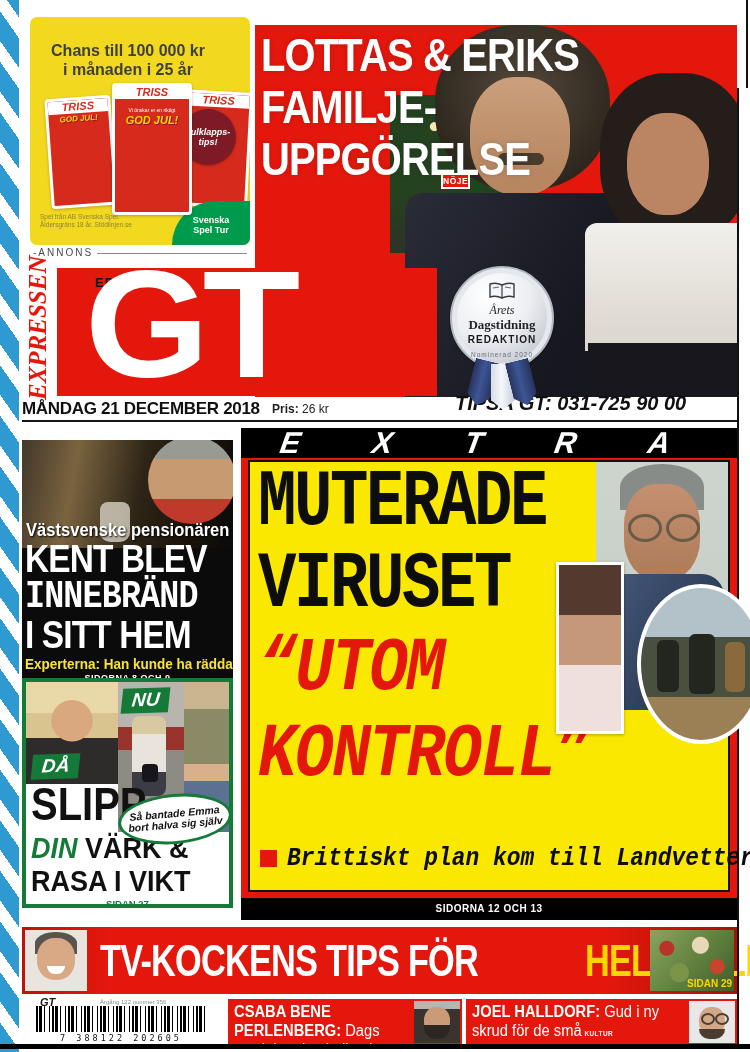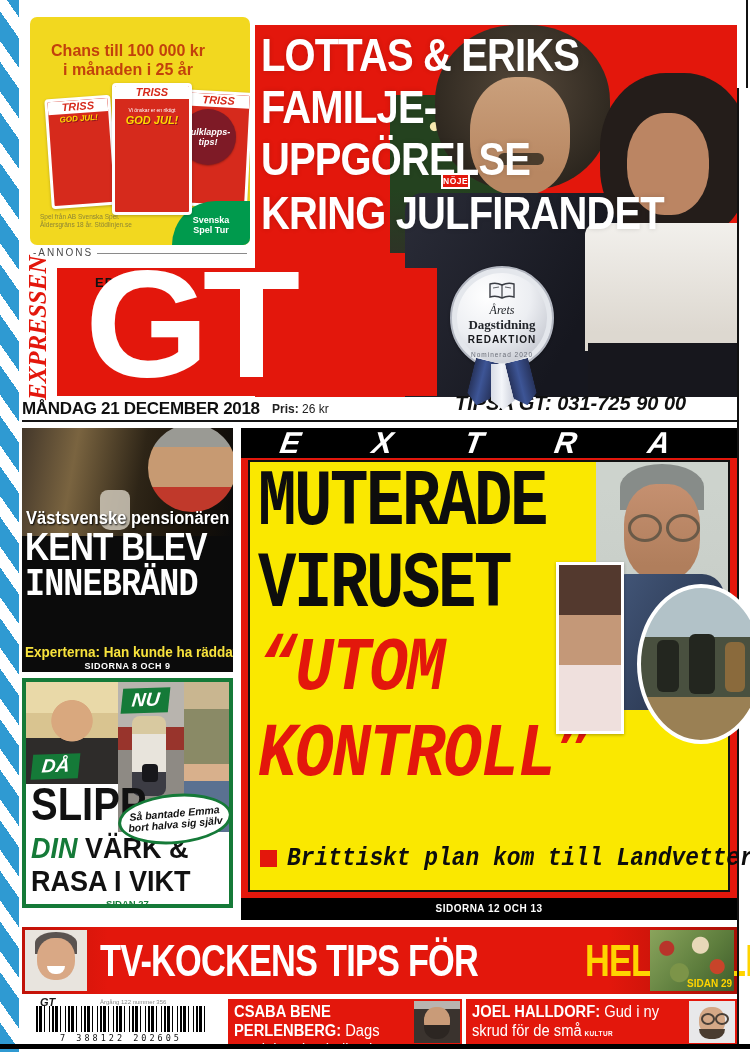--- a/index.html
+++ b/index.html
@@ -6,21 +6,21 @@
   .page{position:relative;width:750px;height:1052px;background:#fff;overflow:hidden;
         font-family:"Liberation Sans",sans-serif;}
   .abs{position:absolute;}
   .cond{display:inline-block;transform-origin:left top;white-space:nowrap;}
   
   .stripe{left:0;top:0;width:19px;height:1052px;
           background:repeating-linear-gradient(55deg,#2f9ad2 0 17px,#ffffff 17px 29px);}
   .edge-line{background:#111;}
   
   .ad-box{left:30px;top:17px;width:220px;height:228px;background:#f2d81f;border-radius:7px;overflow:hidden;}
-  .ad-head{left:0;top:24px;width:196px;text-align:center;color:#c2410c;font-weight:700;
+  .ad-head{left:0;top:24px;width:196px;text-align:center;color:#404040;font-weight:700;
            font-size:16px;line-height:19px;}
   .ticket{position:absolute;background:#d62a1c;border:3px solid #fff;border-radius:4px;overflow:hidden;
           box-shadow:0 1px 3px rgba(0,0,0,.25);}
   .ticket .tk-top{background:#fff;color:#d62a1c;font-weight:900;font-style:italic;font-size:11px;
           text-align:center;line-height:13px;}
   .tk-small{display:block;color:#fff;font-size:5px;text-align:center;margin-top:8px;}
   .tk-greet{display:block;color:#ffd900;font-weight:900;font-style:italic;text-align:center;
             font-size:11px;margin-top:1px;text-shadow:1px 1px 0 #8c1620;}
   .tips-circle{right:14px;top:92px;width:56px;height:56px;border-radius:50%;background:#7e1a26;
                color:#fff;font-style:italic;font-weight:700;font-size:9px;text-align:center;
@@ -75,21 +75,21 @@
   .badge-l3{font-weight:700;font-size:10px;letter-spacing:1px;color:#17181c;line-height:16px;}
   .badge-curve{font-size:6.5px;color:#6a6e78;letter-spacing:1px;margin-top:3px;}
   .ribbon{position:absolute;width:24px;height:46px;background:linear-gradient(90deg,#27335c,#3d5596 45%,#27335c);
           clip-path:polygon(0 0,100% 0,100% 78%,50% 100%,0 78%);}
   .ribbon.white{background:linear-gradient(90deg,#d8dce6,#f4f6fa 45%,#c8ccd8);}
   .tipsa{left:455px;top:392px;width:300px;color:#101010;font-weight:900;font-style:italic;font-size:20px;white-space:nowrap;}
   .dateline{left:22px;top:399px;color:#101010;font-weight:900;font-size:17px;letter-spacing:-.3px;}
   .price{left:272px;top:402px;font-size:12px;color:#222;}
   .rule{left:22px;top:420px;width:715px;height:2px;background:#151515;}
   
-  .kent{left:22px;top:428px;width:211px;height:244px;background:#0b0b0b;overflow:hidden;}
+  .kent{left:22px;top:440px;width:211px;height:244px;background:#0b0b0b;overflow:hidden;}
   .kent-photo{left:0;top:0;width:211px;height:108px;
               background:linear-gradient(100deg,#43372a,#7a6440 25%,#2e2517 55%,#191209 80%,#0b0b0b);}
   .kent-jug{left:78px;top:62px;width:30px;height:40px;border-radius:8px 8px 10px 10px;background:#cfc8ba;opacity:.85;}
   .kent-inset{right:-3px;top:-4px;width:88px;height:88px;border-radius:50%;overflow:hidden;z-index:2;
               background:linear-gradient(180deg,#9a9a94 0 26%,#c79a72 26% 72%,#c0392b 72%);}
   .kent-kicker{left:4px;top:80px;color:#fff;font-weight:800;font-size:18px;z-index:3;
                text-shadow:1px 1px 2px #000;}
   .kent-l{left:3px;color:#fff;font-weight:900;font-size:38px;line-height:38px;z-index:3;letter-spacing:-1px;}
   .kent-sub{left:3px;top:215px;color:#f8e33c;font-weight:800;font-size:15px;z-index:3;}
   .kent-ref{left:0;top:233px;width:211px;text-align:center;color:#fff;font-weight:700;font-size:9px;letter-spacing:.5px;}
@@ -226,21 +226,20 @@
     <div class="abs man-face"></div>
     <div class="abs man-stash"></div>
     <div class="abs man-body"></div>
     <div class="abs woman-hair"></div>
     <div class="abs woman-face"></div>
     <div class="abs woman-blouse"></div>
     <div class="abs woman-skirt"></div>
     <div class="abs top-hl" style="top:4px;"><span class="cond" style="transform:scaleX(.85);">LOTTAS &amp; ERIKS</span></div>
     <div class="abs top-hl" style="top:56px;"><span class="cond" style="transform:scaleX(.85);">FAMILJE-</span></div>
     <div class="abs top-hl" style="top:108px;"><span class="cond" style="transform:scaleX(.85);">UPPGÖRELSE</span></div>
-    <div class="abs top-hl" style="top:162px;"><span class="cond" style="transform:scaleX(.85);">KRING JULFIRANDET</span></div>
     <div class="abs tag-noje">NÖJE</div>
   </div>
 
   <div class="abs expressen">EXPRESSEN</div>
   <div class="abs gt-box">
     <div class="abs edition">EDITION</div>
     <div class="abs gt-letters">GT</div>
   </div>
   <div class="abs badge">
     <div class="abs badge-circle">
@@ -268,20 +267,21 @@
   <div class="abs rule"></div>
 
   <div class="abs kent">
     <div class="abs kent-photo">
       <div class="abs kent-jug"></div>
     </div>
     <div class="abs kent-inset"></div>
     <div class="abs kent-kicker"><span class="cond" style="transform:scaleX(.92);">Västsvenske pensionären</span></div>
     <div class="abs kent-l" style="top:100px;"><span class="cond" style="transform:scaleX(.88);">KENT BLEV</span></div>
     <div class="abs kent-l" style="top:138px;font-family:Liberation Mono, monospace;"><span class="cond" style="transform:scaleX(.88);">INNEBRÄND</span></div>
+    <div class="abs kent-l" style="top:176px;"><span class="cond" style="transform:scaleX(.88);">I SITT HEM</span></div>
     <div class="abs kent-sub"><span class="cond" style="transform:scaleX(.9);">Experterna: Han kunde ha räddats</span></div>
     <div class="abs kent-ref">SIDORNA 8 OCH 9</div>
   </div>
 
   <div class="abs diet">
     <div class="abs diet-photo-da"></div>
     <div class="abs diet-photo-mid">
       <div class="abs diet-mid-woman"></div>
       <div class="abs diet-bag"></div>
     </div>

